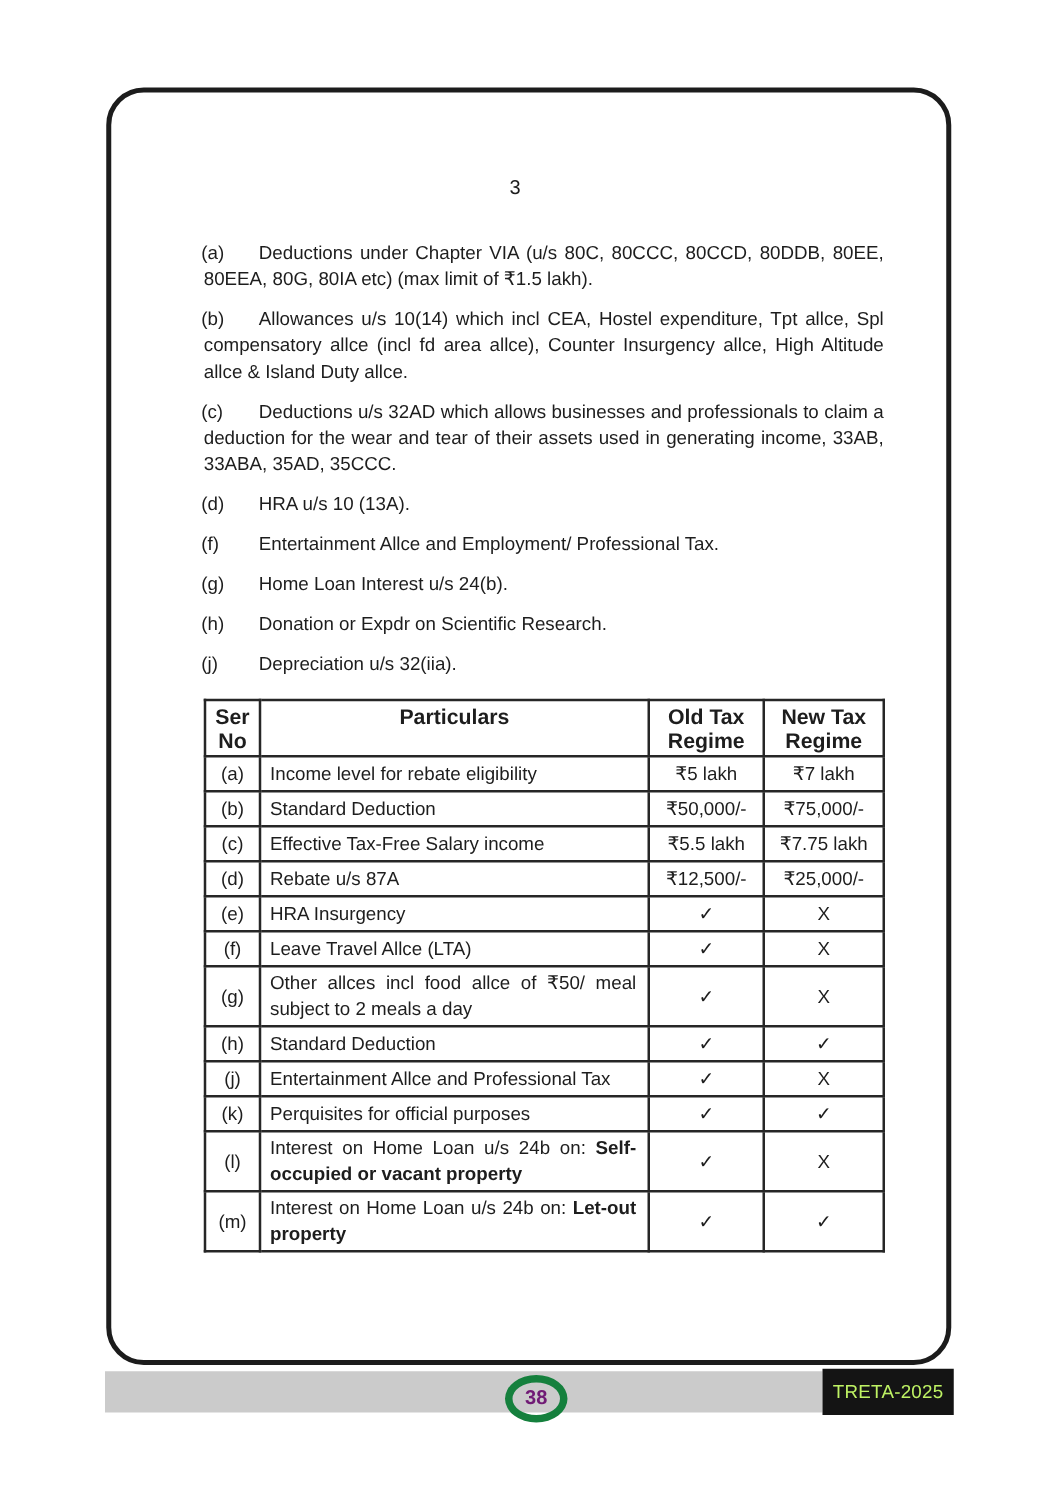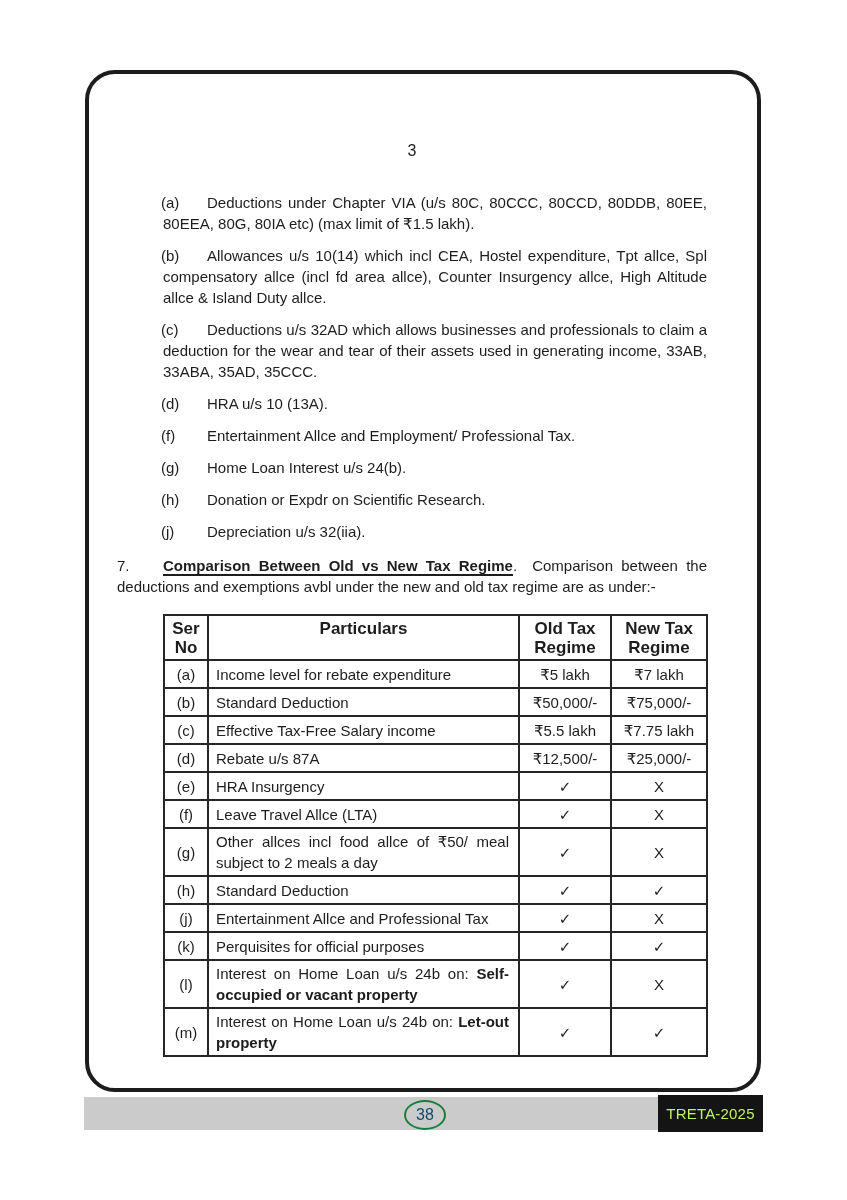--- a/index.html
+++ b/index.html
@@ -53,23 +53,23 @@
   }
   .footer-tag {
     position:absolute; left:658px; top:1095px;
     width:105px; height:37px; background:#141414;
     color:#bef264; display:flex; align-items:center; justify-content:center;
     font-size:15px; letter-spacing:0.2px;
   }
   .page-badge {
     position:absolute; left:404px; top:1100px;
     width:38px; height:26px;
-    border:2px solid #15803d; border-radius:50%;
+    border:6px solid #15803d; border-radius:50%;
     display:flex; align-items:center; justify-content:center;
-    font-weight:normal; font-size:16px; color:#0c4a6e;
+    font-weight:bold; font-size:16px; color:#701a75;
   }
 </style>
 </head>
 <body>
 
 <div class="page-border"></div>
 
 <div class="content">
   <div class="page-num">3</div>
 
@@ -101,23 +101,20 @@
 
   <div class="para">
     <span class="plabel">(h)</span><span>Donation or Expdr on Scientific Research.</span>
   </div>
 
   <div class="para">
     <span class="plabel">(j)</span><span>Depreciation u/s 32(iia).</span>
   </div>
 </div>
 
-  <div class="sec7">
-    <span class="num">7.</span><span class="head">Comparison Between Old vs New Tax Regime</span><span>.</span><span class="gap"></span><span>Comparison between the deductions and exemptions avbl under the new and old tax regime are as under:-</span>
-  </div>
 
   <table class="cmp">
     <colgroup>
       <col style="width:44px">
         <col style="width:311px">
         <col style="width:92px">
         <col style="width:96px">
     </colgroup>
     <thead>
       <tr>
@@ -126,21 +123,21 @@
         <th>Particulars</th>
         <th>Old Tax
 Regime</th>
         <th>New Tax
 Regime</th>
       </tr>
     </thead>
     <tbody>
   <tr>
     <td class="ser">(a)</td>
-    <td class="part"><span>Income level for rebate expenditure</span><b></b></td>
+    <td class="part"><span>Income level for rebate eligibility</span><b></b></td>
     <td class="val">₹5 lakh</td>
     <td class="val">₹7 lakh</td>
   </tr>
 
   <tr>
     <td class="ser">(b)</td>
     <td class="part"><span>Standard Deduction</span><b></b></td>
     <td class="val">₹50,000/-</td>
     <td class="val">₹75,000/-</td>
   </tr>

